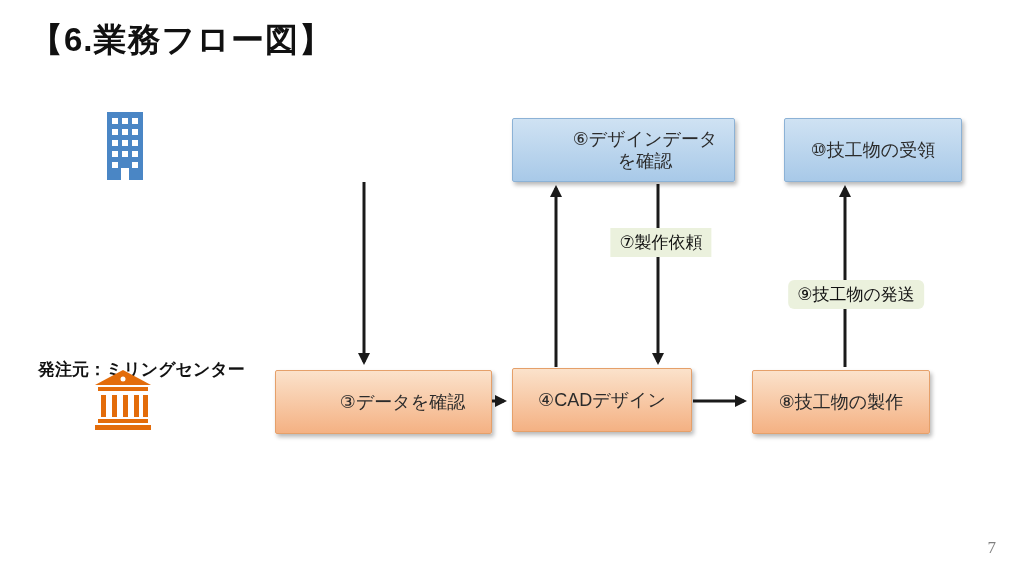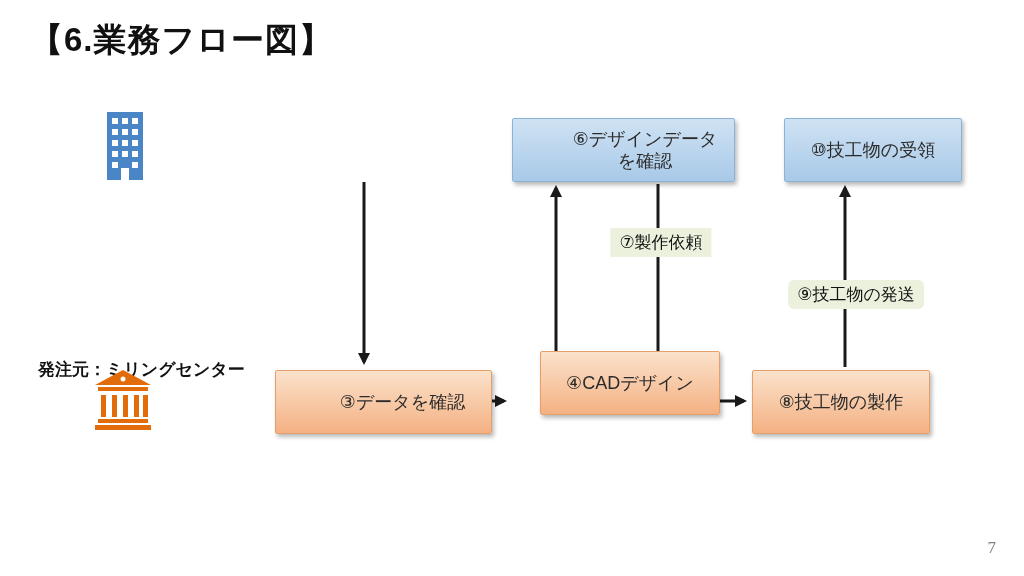--- a/index.html
+++ b/index.html
@@ -106,21 +106,21 @@
       <line x1="693" y1="401" x2="744" y2="401" marker-end="url(#ah)"></line>
       <line x1="845" y1="367" x2="845" y2="188" marker-end="url(#ah)"></line>
     </g>
   </svg>
 
   <div class="flow-box blue" style="left:512px; top:118px; width:178px; height:62px;padding-left:43px;">⑥デザインデータ
 を確認</div>
   <div class="flow-box blue" style="left:752px; top:118px; width:176px; height:62px;margin-left:32px;">⑩技工物の受領</div>
 
   <div class="flow-box orange" style="left:275px; top:370px; width:177px; height:62px;padding-left:38px;">③データを確認</div>
-  <div class="flow-box orange" style="left:512px; top:351px; width:178px; height:62px;margin-left:28px;">④CADデザイン</div>
+  <div class="flow-box orange" style="left:512px; top:368px; width:178px; height:62px;">④CADデザイン</div>
   <div class="flow-box orange" style="left:752px; top:370px; width:176px; height:62px;">⑧技工物の製作</div>
 
   <div class="arrow-label" style="left:661px; top:228px;">⑦製作依頼</div>
   <div class="arrow-label" style="left:856px; top:280px;border-radius:6px;">⑨技工物の発送</div>
 
   <div class="page-number">7</div>
 
 </div>
 
 </body></html>

